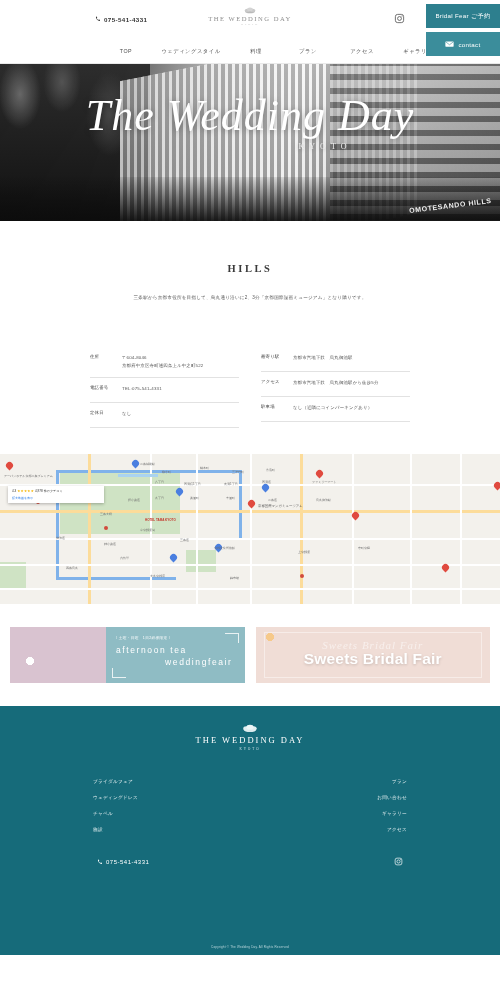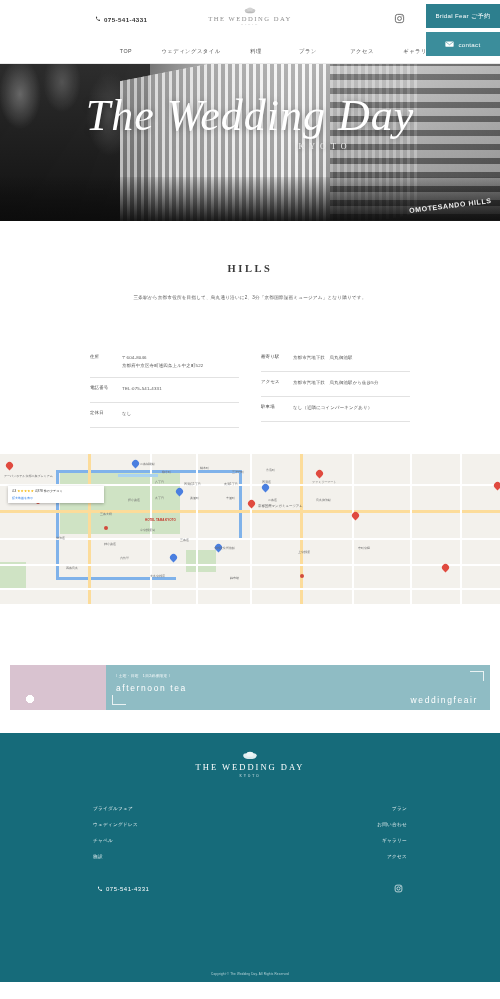--- a/index.html
+++ b/index.html
@@ -137,21 +137,21 @@
     box-shadow:0 1px 3px rgba(0,0,0,.28); padding:3px 4px; font-size:3.1px; color:#333;
   }
   .map-card .stars { color:#f4b400; letter-spacing:.3px; }
   .map-card .row2 { margin-top:3px; font-size:3px; color:#1a73e8; }
   .map-label { position:absolute; font-size:3px; color:#6d6d6d; white-space:nowrap; }
   .map-label.big { font-size:3.4px; color:#555; }
   .map-label.red { color:#c5362a; font-weight:bold; }
 
   
   .banners { display:flex; gap:11px; padding:23px 10px 0; }
-  .banner { flex:1; height:45px; position:relative; overflow:hidden;margin-top:38px; }
+  .banner { flex:1; height:56px; position:relative; overflow:hidden; }
   .banner-tea { display:flex; background:#8fbcc4; }
   .tea-photo {
     width:96px; flex-shrink:0;
     background:
       radial-gradient(circle 7px at 20px 34px,#fff 0 55%,#d9c3d0 56% 100%),
       radial-gradient(circle 6px at 44px 40px,#fff 0 55%,#cfb2c4 56% 100%),
       radial-gradient(circle 5px at 66px 36px,#fdfdfd 0 55%,#c9a8bd 56% 100%),
       radial-gradient(circle 9px at 60px 14px,#f6eef2 0 60%,#b98ba8 61% 100%),
       linear-gradient(180deg,#efe6dd,#cbbdb2);
   }
@@ -439,20 +439,25 @@
       <div class="tea-photo"></div>
       <div class="tea-text">
         <div class="tea-brk1"></div>
         <div class="tea-brk2"></div>
         <div class="tea-kicker">\ 土曜・日曜　1日2組様限定 /</div>
         <div class="tea-l1">afternoon tea</div>
         <div class="tea-l2">weddingfeair</div>
       </div>
     </div>
 
+    <div class="banner banner-sweets">
+      <div class="sweets-frame"></div>
+      <div class="sweets-script">Sweets Bridal Fair</div>
+      <div class="sweets-main">Sweets Bridal Fair</div>
+    </div>
   </section>
 
   <footer class="footer">
     <div class="f-logo">
       <svg class="f-crest" viewBox="0 0 40 20">
         <ellipse cx="20" cy="13" rx="14" ry="5" fill="#d7e7ea"></ellipse>
         <ellipse cx="12" cy="10" rx="7" ry="5" fill="#e2eef0"></ellipse>
         <ellipse cx="28" cy="10" rx="7" ry="5" fill="#e2eef0"></ellipse>
         <ellipse cx="20" cy="7" rx="8" ry="5.5" fill="#eef6f7"></ellipse>
       </svg>

